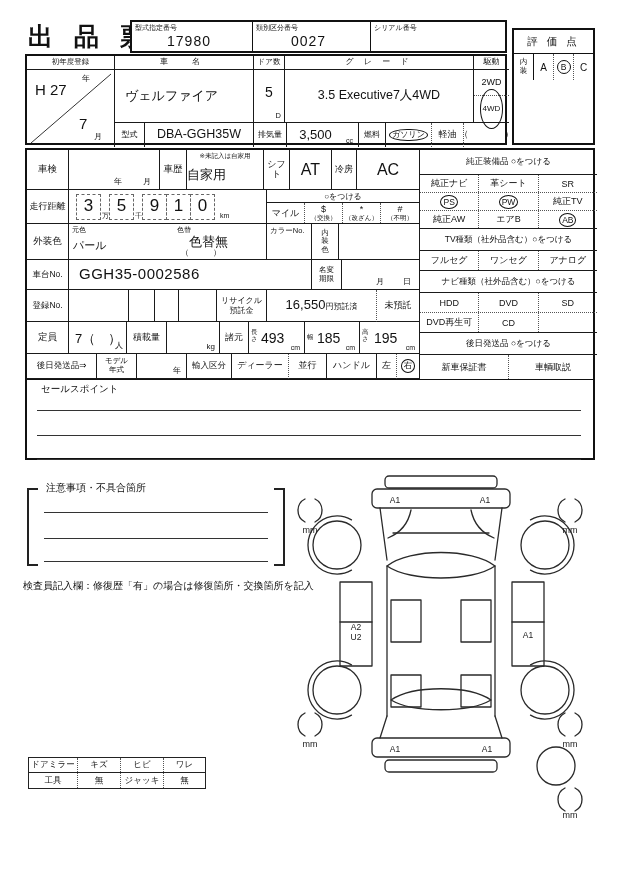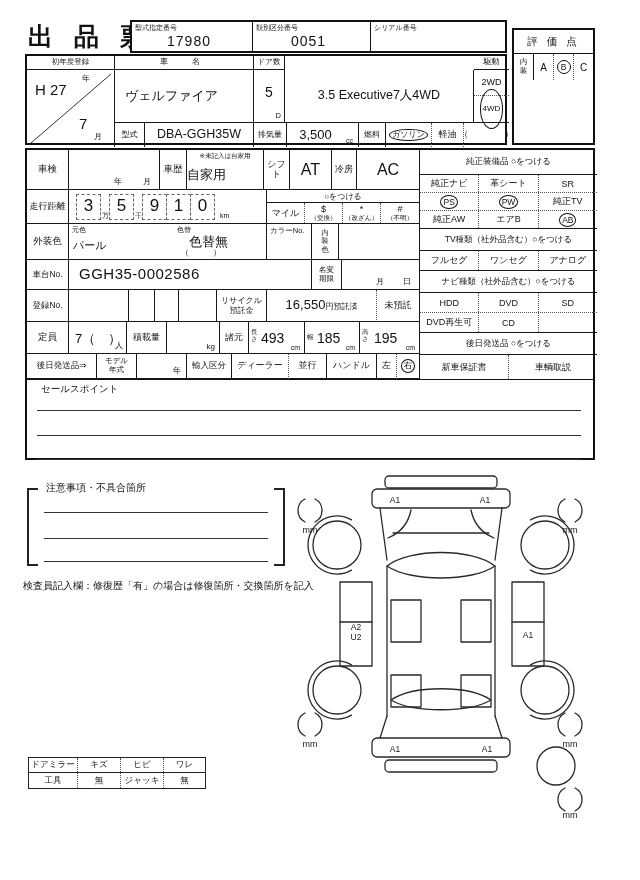--- a/index.html
+++ b/index.html
@@ -44,21 +44,21 @@
 
   <div class="title">出 品 票</div>
 
   <div class="box" style="left:130px;top:20px;width:377px;height:33px">
     <div class="rel" style="position:absolute;left:0;top:0;width:120px;height:100%">
       <span class="hlab">型式指定番号</span>
       <span class="hval">17980</span>
     </div>
     <div class="rel" style="position:absolute;left:120px;top:0;width:118px;height:100%;border-left:1px solid #111">
       <span class="hlab">類別区分番号</span>
-      <span class="hval">0051</span>
+      <span class="hval">0027</span>
     </div>
     <div class="rel" style="position:absolute;left:238px;top:0;right:0;height:100%;border-left:1px solid #111">
       <span class="hlab">シリアル番号</span>
       <span class="hval"></span>
     </div>
   </div>
 
   <div class="box" style="left:512px;top:28px;width:83px;height:117px">
     <div style="height:24px;display:flex;align-items:center;justify-content:center;font-size:10.5px;letter-spacing:3px;border-bottom:1.5px solid #111">評 価 点</div>
     <div style="height:26px;display:flex">
@@ -72,20 +72,21 @@
       </div>
       <div style="flex:1;display:flex;align-items:center;justify-content:center;font-size:10px">C</div>
     </div>
   </div>
 
   <div class="box" style="left:25px;top:54px;width:482px;height:91px">
 
     <div class="c" style="left:0;top:0;width:88px;height:14px;font-size:7.5px">初年度登録</div>
     <div class="c" style="left:88px;top:0;width:139px;height:14px;font-size:8px;letter-spacing:8px">車　名</div>
     <div class="c" style="left:227px;top:0;width:31px;height:14px;font-size:7.5px">ドア数</div>
+    <div class="c" style="left:258px;top:0;width:189px;height:14px;font-size:8px;letter-spacing:4px">グ レ ー ド</div>
     <div class="c nbr" style="left:447px;top:0;width:35px;height:14px;font-size:8px">駆動</div>
 
     <div class="rel" style="position:absolute;left:0;top:14px;width:88px;height:77px;border-right:1px solid #1a1a1a">
       <svg width="88" height="77" style="position:absolute;left:0;top:0">
           <line x1="4" y1="73" x2="84" y2="4" stroke="#333" stroke-width="1"></line>
         </svg>
       <span class="lab" style="position:absolute;top:3px;left:55px;font-size:8px">年</span>
       <span style="position:absolute;top:11px;left:8px;font-size:15px">H 27</span>
       <span style="position:absolute;bottom:15px;left:52px;font-size:15px">7</span>
       <span class="lab" style="position:absolute;bottom:5px;left:67px;font-size:8px">月</span>

